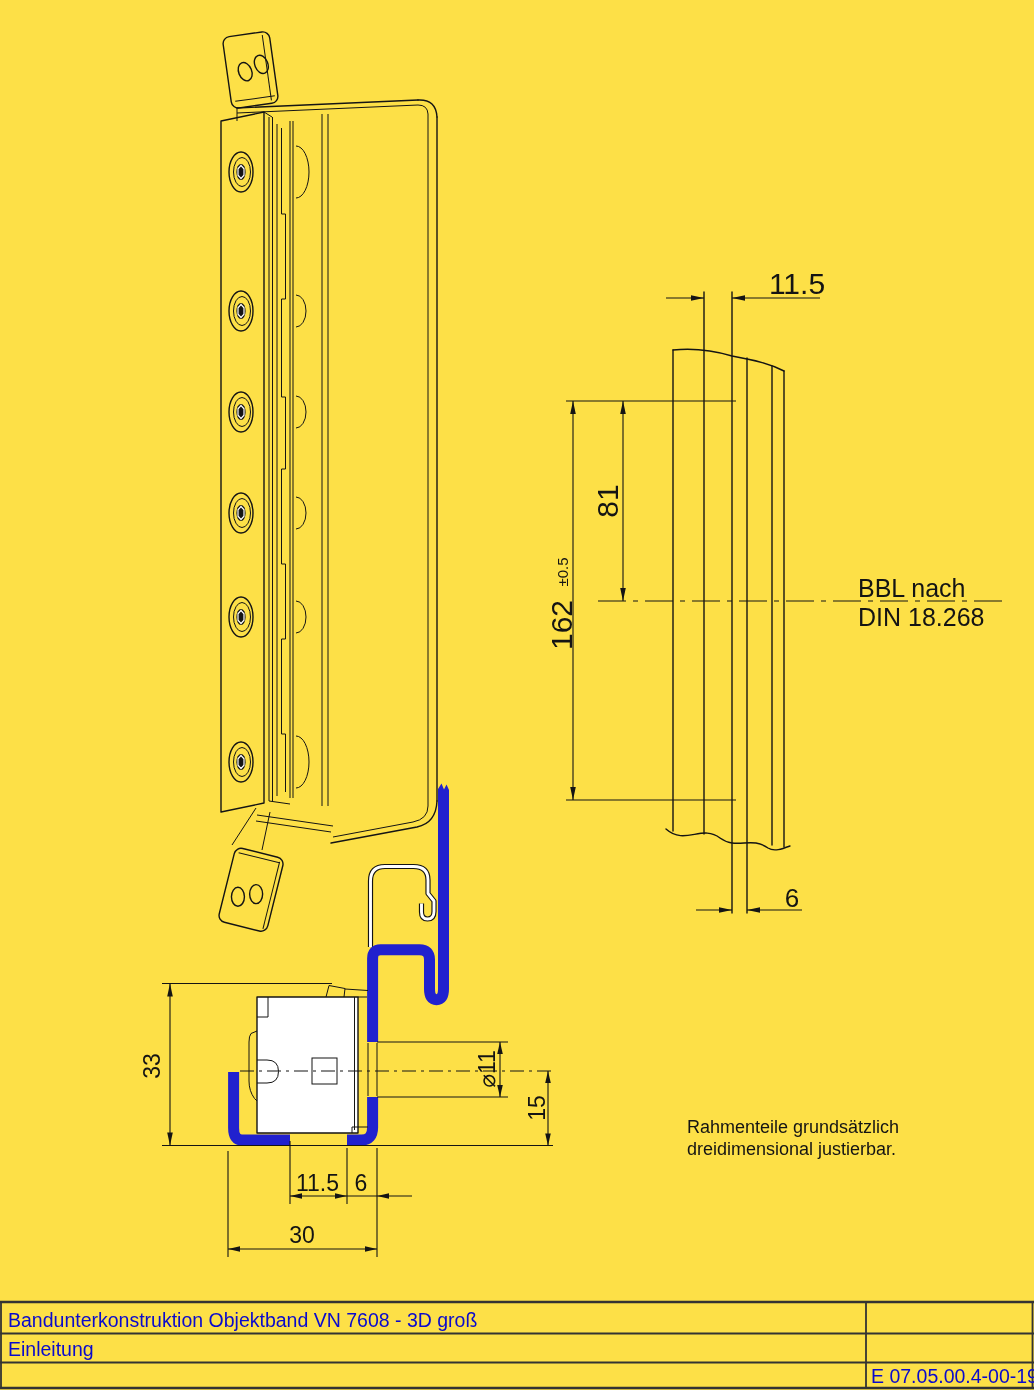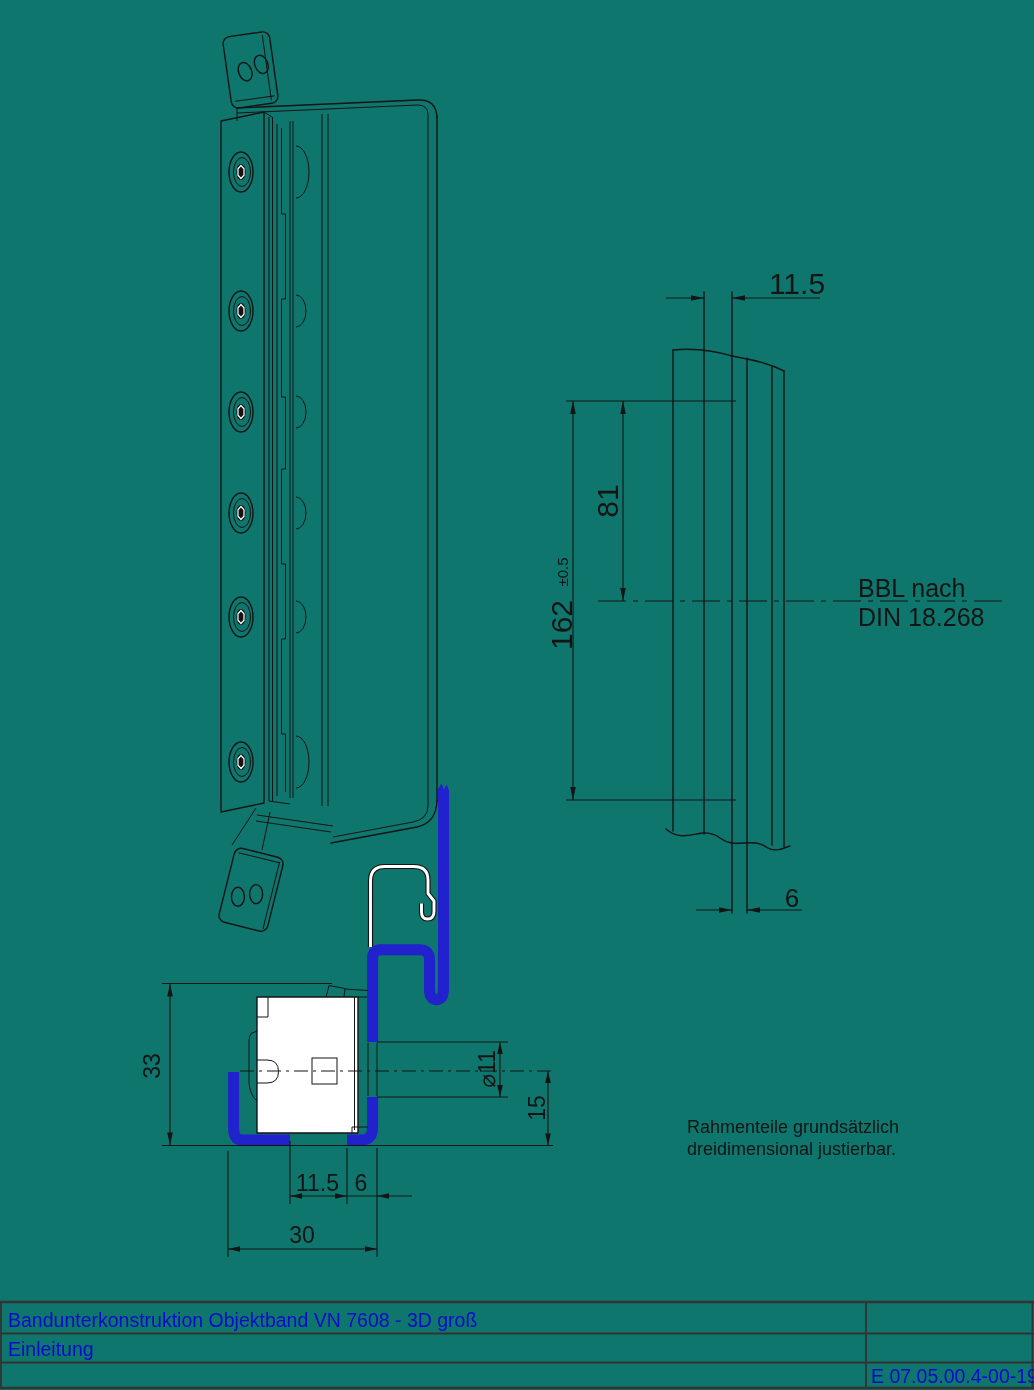--- a/index.html
+++ b/index.html
@@ -1,16 +1,16 @@
 <!DOCTYPE html>
 <html><head>
 <meta charset="utf-8">
 <style>
   html,body{margin:0;padding:0;background:#ffffff;}
-  .sheet{position:relative;width:1034px;height:1390px;background:#0f766e;overflow:hidden;}
+  .sheet{position:relative;width:1034px;height:1390px;background:#fde047;overflow:hidden;}
   svg{display:block;}
   svg text{font-family:"Liberation Sans","DejaVu Sans",sans-serif;fill:#141414;}
   .ln{stroke:#141414;stroke-width:1.4;fill:none;stroke-linecap:round;stroke-linejoin:round;}
   .thin{stroke:#141414;stroke-width:1;fill:none;}
   .dim{stroke:#141414;stroke-width:1.1;fill:none;}
   .arr{fill:#141414;stroke:none;}
   .cl{stroke:#141414;stroke-width:1.1;fill:none;stroke-dasharray:14 5 3 5;}
   .bbl{stroke:#141414;stroke-width:1.2;fill:none;stroke-dasharray:28 7 5 7;}
   .blue{stroke:#2121ce;stroke-width:11;fill:none;stroke-linecap:butt;stroke-linejoin:round;}
   .whitefill{fill:#ffffff;}

